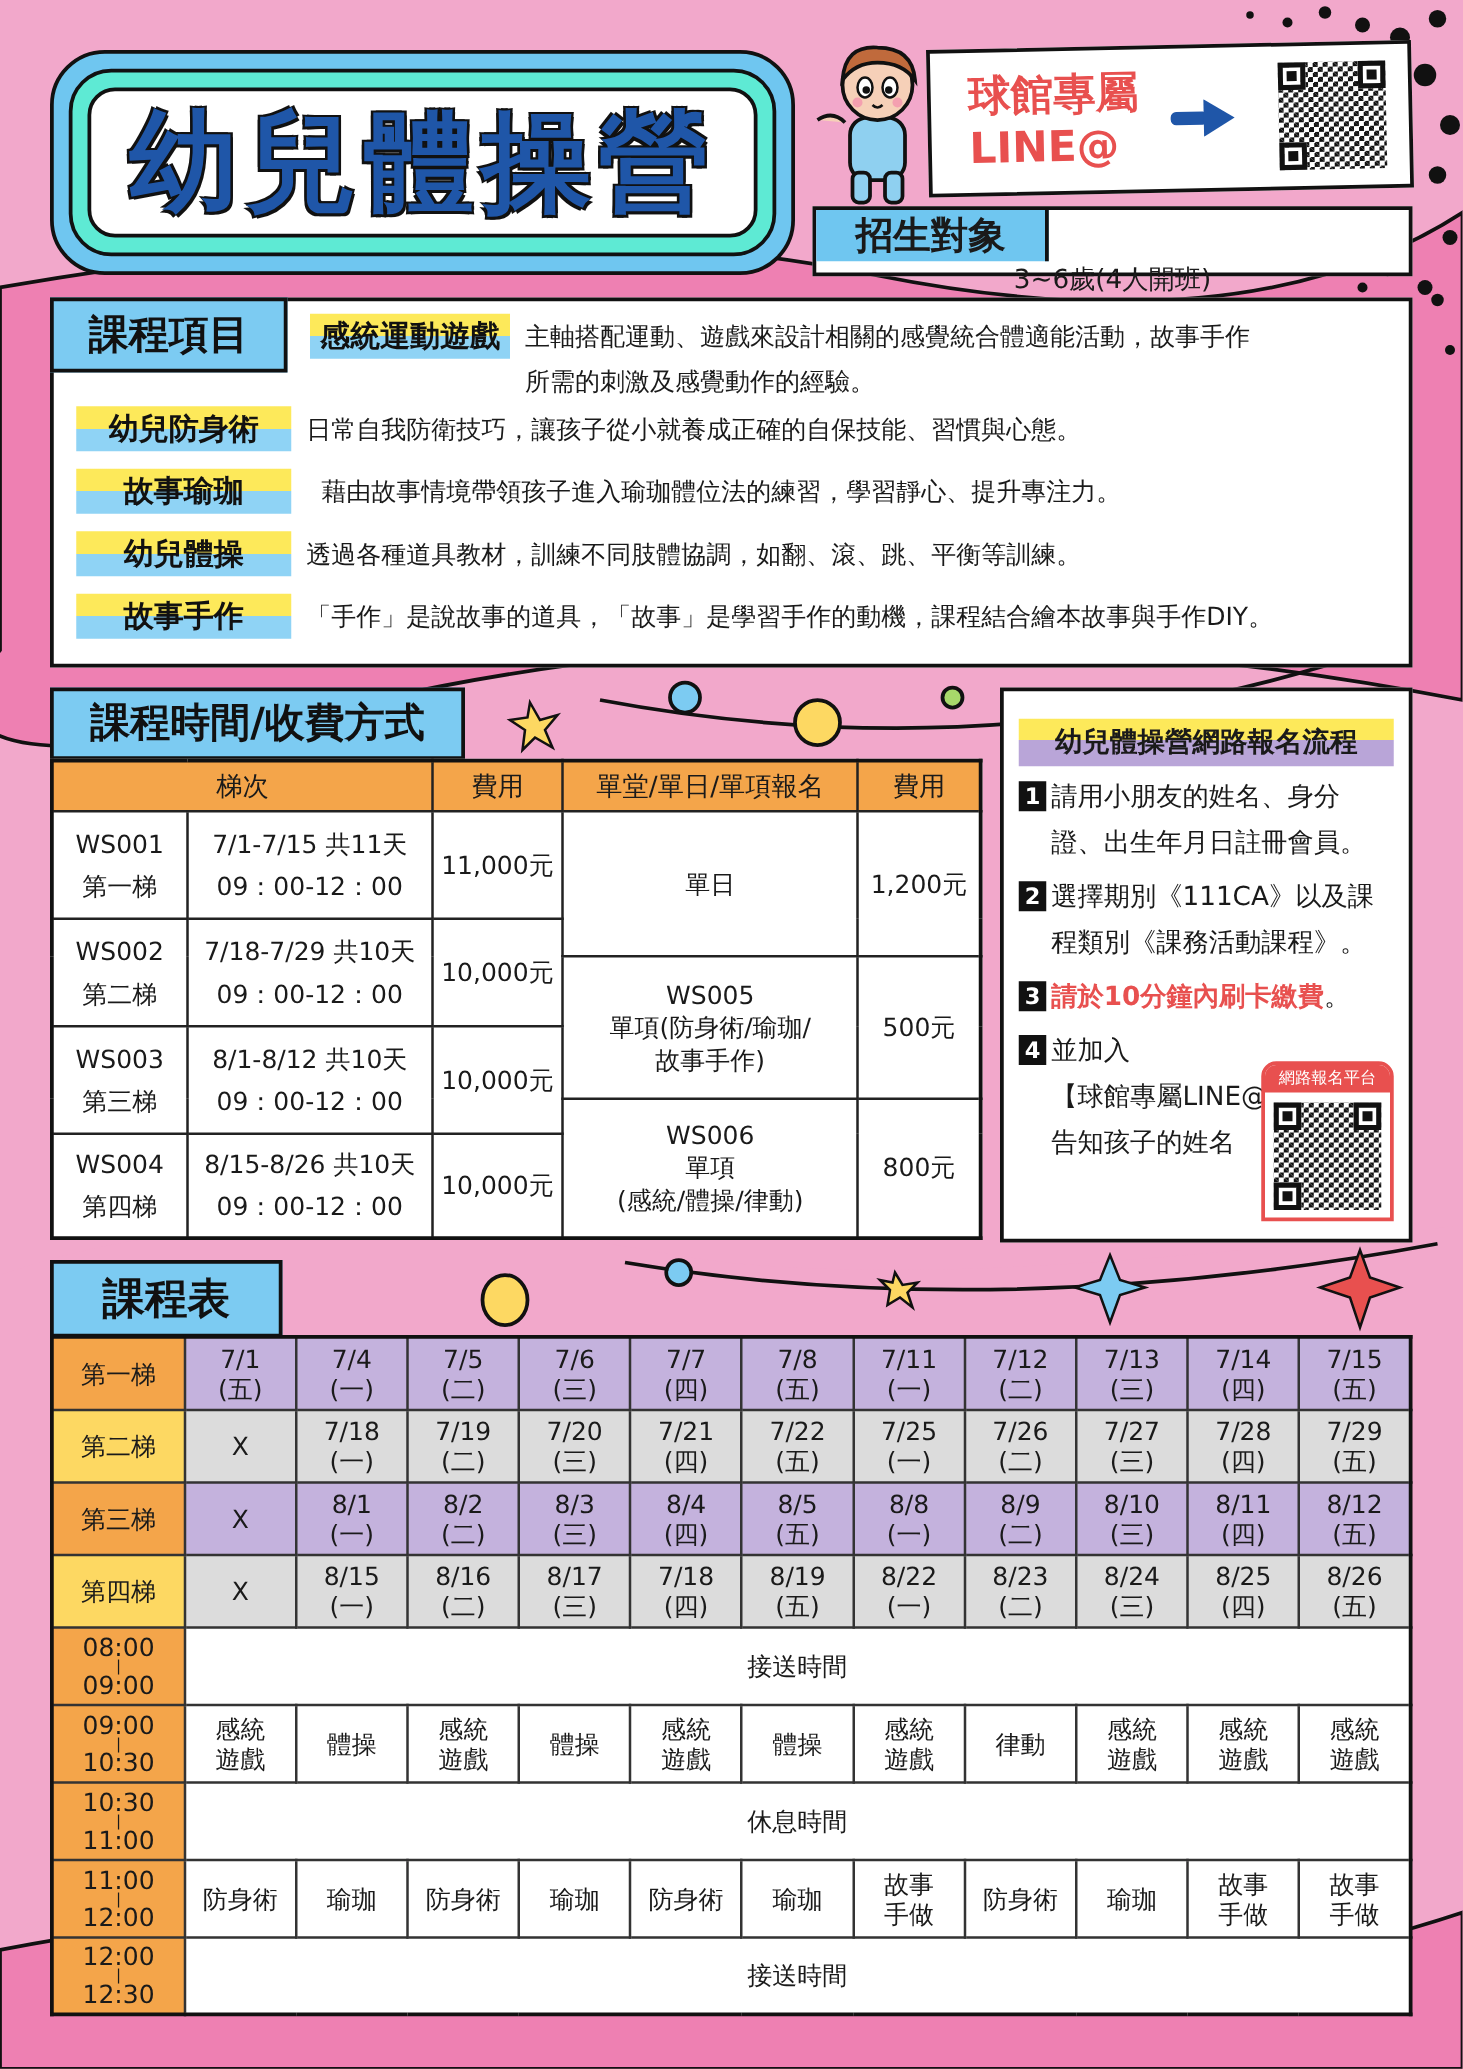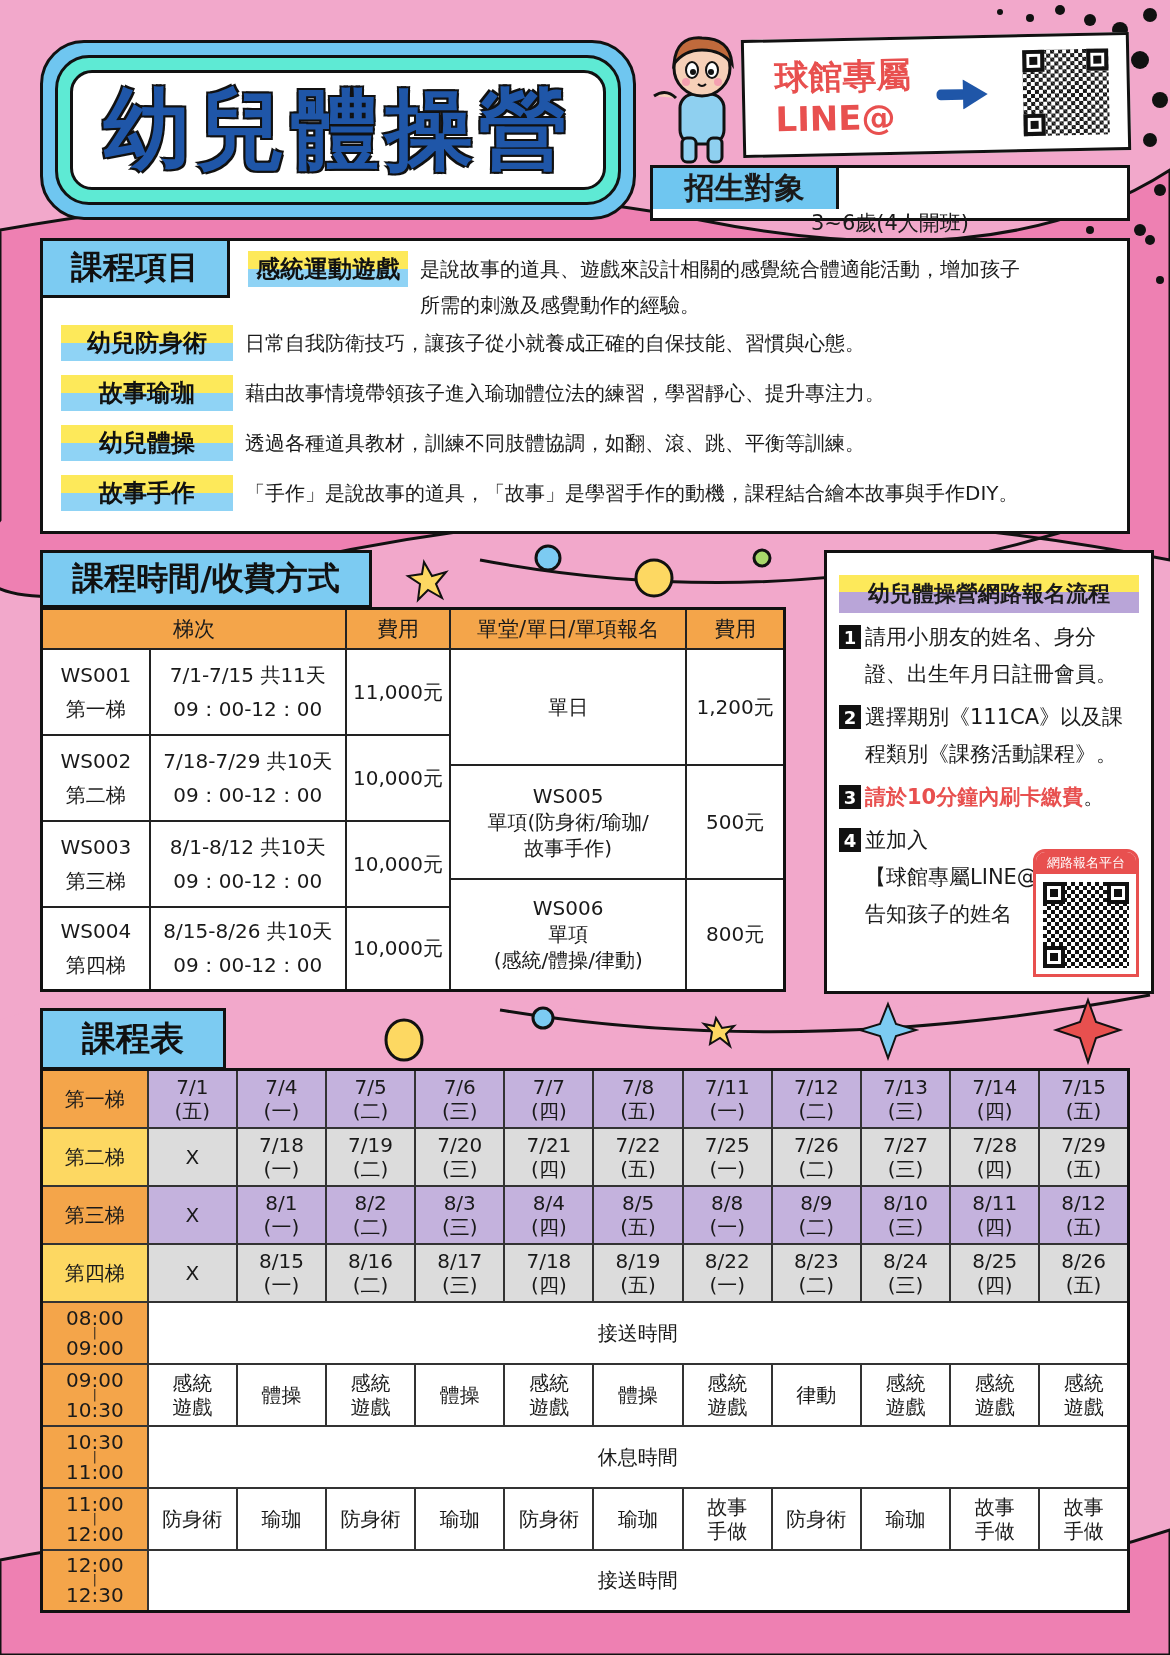--- a/index.html
+++ b/index.html
@@ -117,21 +117,21 @@
   .fees-table th, .fees-table td {
     border: 2px solid #222; text-align: center; font-size: 20px; font-weight: normal;
     line-height: 34px;
   }
   .fees-table th { background: #f4a54a; height: 40px; font-size: 21px; }
   .fees-table td { background: #fff; }
 
   
   .reg-box {
     left: 800px; top: 550px; width: 330px; height: 444px;
-    background: #fff; border: 3px solid #111; padding: 22px 12px 0 12px; margin-left: 24px;
+    background: #fff; border: 3px solid #111; padding: 22px 12px 0 12px;
   }
   .reg-title {
     font-weight: bold; font-size: 22px; text-align: center; padding: 4px 0;
     background: linear-gradient(to bottom, #fde95a 0%, #fde95a 45%, #b9a5d8 45%, #b9a5d8 100%);
   }
   .step { display: flex; align-items: flex-start; margin-top: 6px; }
   .step-num {
     background: #111; color: #fff; font-size: 18px; font-weight: bold;
     width: 22px; height: 24px; display: flex; align-items: center; justify-content: center;
     margin-top: 6px; margin-right: 4px; flex-shrink: 0;
@@ -246,29 +246,29 @@
   <div class="target-label">招生對象</div>
   <div class="target-value">3~6歲(4人開班)</div>
 </div>
 
 <div class="abs courses">
   <div class="sec-tab">課程項目</div>
 
   <div class="course-row" style="left:205px; top:10px;">
     <span class="hl-label">感統運動遊戲</span>
     <div style="margin-left:12px;">
-      <div class="course-desc" style="line-height:36px;">是說故事的道具、遊戲來設計相關的感覺統合體適能活動，增加孩子</div>
+      <div class="course-desc" style="line-height:36px;">主軸搭配運動、遊戲來設計相關的感覺統合體適能活動，故事手作</div>
       <div class="course-desc">所需的刺激及感覺動作的經驗。</div>
     </div>
   </div>
   <div class="course-row" style="left:18px; top:84px;">
     <span class="hl-label" style="width:172px;">幼兒防身術</span>
     <span class="course-desc" style="margin-left:12px;">日常自我防衛技巧，讓孩子從小就養成正確的自保技能、習慣與心態。</span>
   </div>
-  <div class="course-row" style="left:18px; top:134px;">
+  <div class="course-row" style="left:18px; top:134px;gap:12px;">
     <span class="hl-label" style="width:172px;">故事瑜珈</span>
     <span class="course-desc" style="margin-left:12px;">藉由故事情境帶領孩子進入瑜珈體位法的練習，學習靜心、提升專注力。</span>
   </div>
   <div class="course-row" style="left:18px; top:184px;">
     <span class="hl-label" style="width:172px;">幼兒體操</span>
     <span class="course-desc" style="margin-left:12px;">透過各種道具教材，訓練不同肢體協調，如翻、滾、跳、平衡等訓練。</span>
   </div>
   <div class="course-row" style="left:18px; top:234px;">
     <span class="hl-label" style="width:172px;">故事手作</span>
     <span class="course-desc" style="margin-left:12px;">「手作」是說故事的道具，「故事」是學習手作的動機，課程結合繪本故事與手作DIY。</span>

